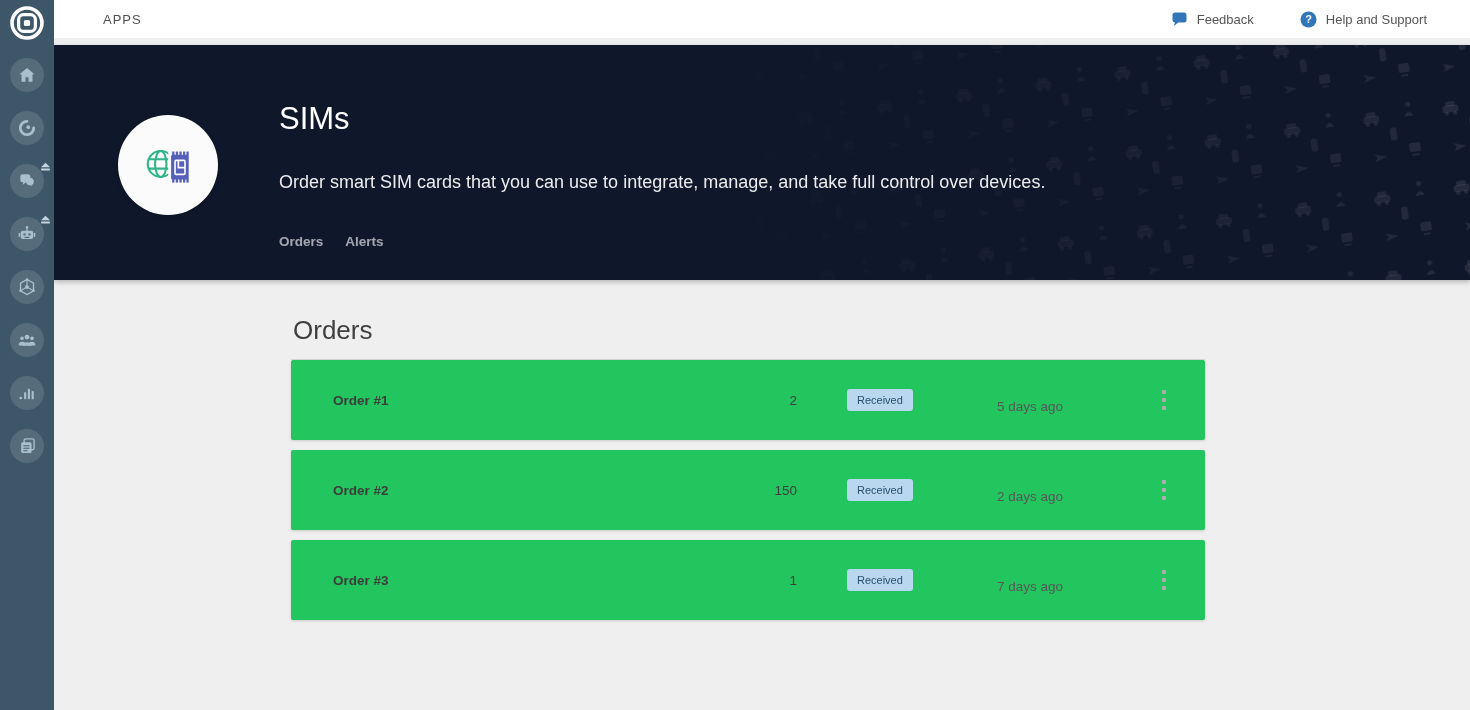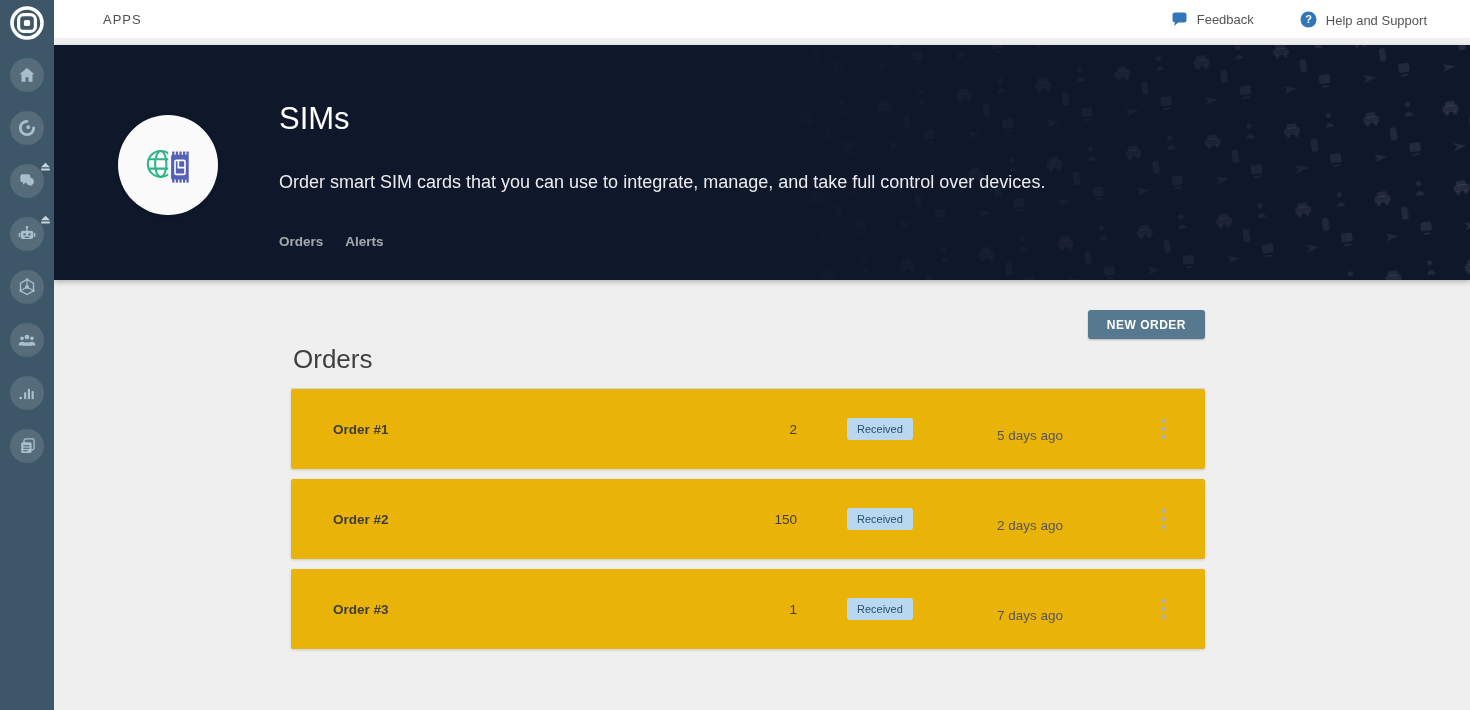--- a/index.html
+++ b/index.html
@@ -13,21 +13,21 @@
   .nav-col { margin-top:17px; display:flex; flex-direction:column; gap:19px; }
   .icon-circle { width:34px; height:34px; border-radius:50%; background:rgba(255,255,255,0.13);
                  display:flex; align-items:center; justify-content:center; position:relative; cursor:pointer; }
   .eject-badge { position:absolute; top:-7px; right:-7px; }
 
   
   .topbar { position:absolute; left:54px; top:0; right:0; height:38px; background:#FFFFFF;
             display:flex; align-items:center; z-index:20; }
   .apps-label { margin-left:49px; font-size:13px; color:#4F4F4F; letter-spacing:1px; cursor:pointer; }
   .topbar-right { margin-left:auto; margin-right:43px; display:flex; align-items:center; gap:46px; }
-  .topbar-link { display:flex; align-items:flex-end; gap:9px; font-size:13px; color:#555; cursor:pointer; }
+  .topbar-link { display:flex; align-items:center; gap:9px; font-size:13px; color:#555; cursor:pointer; }
 
   
   .banner { position:absolute; left:54px; top:45px; right:0; height:235px; background:#0f172a;
             overflow:hidden; box-shadow:0 2px 5px rgba(0,0,0,0.25); z-index:10; }
   .banner-pattern { position:absolute; inset:0; width:100%; height:100%;
             -webkit-mask-image:linear-gradient(to right, transparent 45%, rgba(0,0,0,.45) 75%, #000 100%);
             mask-image:linear-gradient(to right, transparent 45%, rgba(0,0,0,.45) 75%, #000 100%); }
   .app-badge { position:absolute; left:64px; top:70px; width:100px; height:100px; border-radius:50%;
                background:#FBFBFB; display:flex; align-items:center; justify-content:center;
                box-shadow:0 1px 4px rgba(0,0,0,0.18); }
@@ -46,21 +46,21 @@
                    box-shadow:0 1px 2px rgba(0,0,0,0.25); }
   .section-title { margin-top:5px; margin-left:2px; font-size:26px; font-weight:400; color:#3F3F3F; }
   .divider { height:1px; background:#D9D9D9; margin-top:13px; }
 
   .grid { display:grid; grid-template-columns:1fr 120px 44px 150px 150px 64px;
           align-items:center; padding-left:42px; }
   .thead { height:56px; font-size:13px; color:#606060; }
   .th-qty { text-align:right; }
   .th-date, .cell-date { padding-left:6px; }
 
-  .card { background:#eab308; height:80px; border-radius:2px; margin-bottom:10px;
+  .card { background:#22c55e; height:80px; border-radius:2px; margin-bottom:10px;
           box-shadow:0 1px 3px rgba(0,0,0,0.16); cursor:pointer; }
   .cell-name { font-size:13.5px; font-weight:bold; color:#3D3D3D; }
   .cell-qty  { font-size:13.5px; color:#3D3D3D; text-align:right; }
   .badge { display:inline-block; margin-left:6px; background:#B9D7EF; color:#27506E;
            font-size:11px; padding:5px 10px; border-radius:3px; }
   .cell-date { font-size:13.5px; color:#575757;margin-top:12px; }
   .kebab { display:flex; flex-direction:column; gap:4.5px; align-items:center;
            justify-self:center; margin-right:18px; padding:4px; cursor:pointer; }
   .kebab .dot { width:3.5px; height:3.5px; border-radius:1px; background:#AEAEAE; }
 </style>
@@ -230,23 +230,20 @@
   <div class="banner-title">SIMs</div>
   <div class="banner-desc">Order smart SIM cards that you can use to integrate, manage, and take full control over devices.</div>
   <div class="banner-tabs">
     <span class="banner-tab">Orders</span>
     <span class="banner-tab">Alerts</span>
   </div>
 </div>
 
 <div class="content">
   <div class="container">
-    <div class="toolbar">
-      <button class="new-order-btn">NEW ORDER</button>
-    </div>
     <div class="section-title">Orders</div>
     <div class="divider"></div>
 
 
     <div class="grid card">
       <span class="cell-name">Order #1</span>
       <span class="cell-qty">2</span>
       <span></span>
       <span><span class="badge">Received</span></span>
       <span class="cell-date">5 days ago</span>

